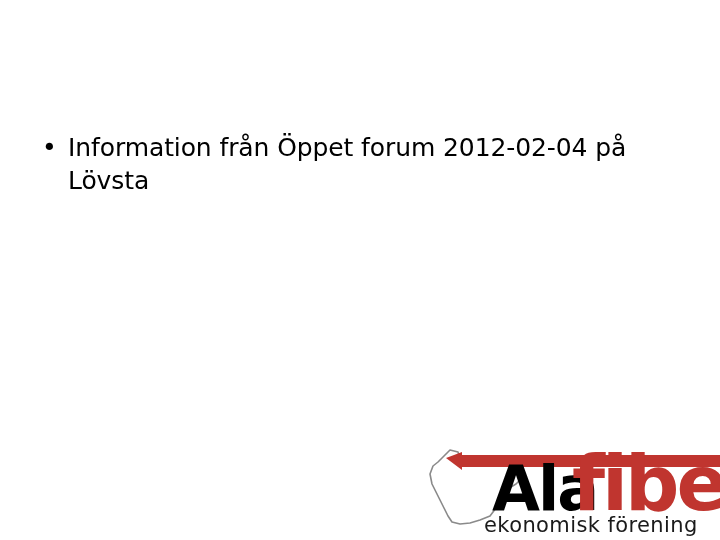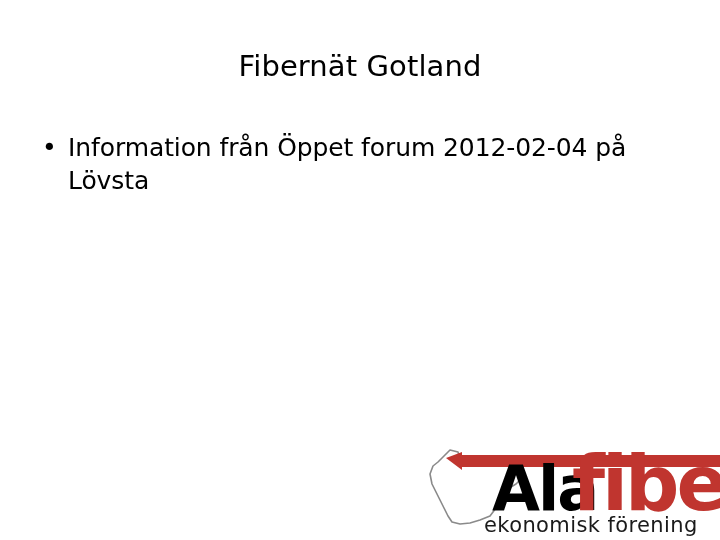--- a/index.html
+++ b/index.html
@@ -75,21 +75,20 @@
     width: 300px;
     height: 118px;
     display: block;
   }
 </style>
 </head>
 <body>
 
 <div id="slide">
 
-  <div id="slide-title">Fibernät Gotland</div>
 
   <ul id="body-list">
     <li class="bullet-item">
       <span class="bullet-marker">•</span>
       <span class="bullet-text">Information från Öppet forum 2012-02-04 på Lövsta</span>
     </li>
   </ul>
 
   <div id="logo">
     <svg id="logo-svg" viewBox="0 0 300 118" xmlns="http://www.w3.org/2000/svg">

